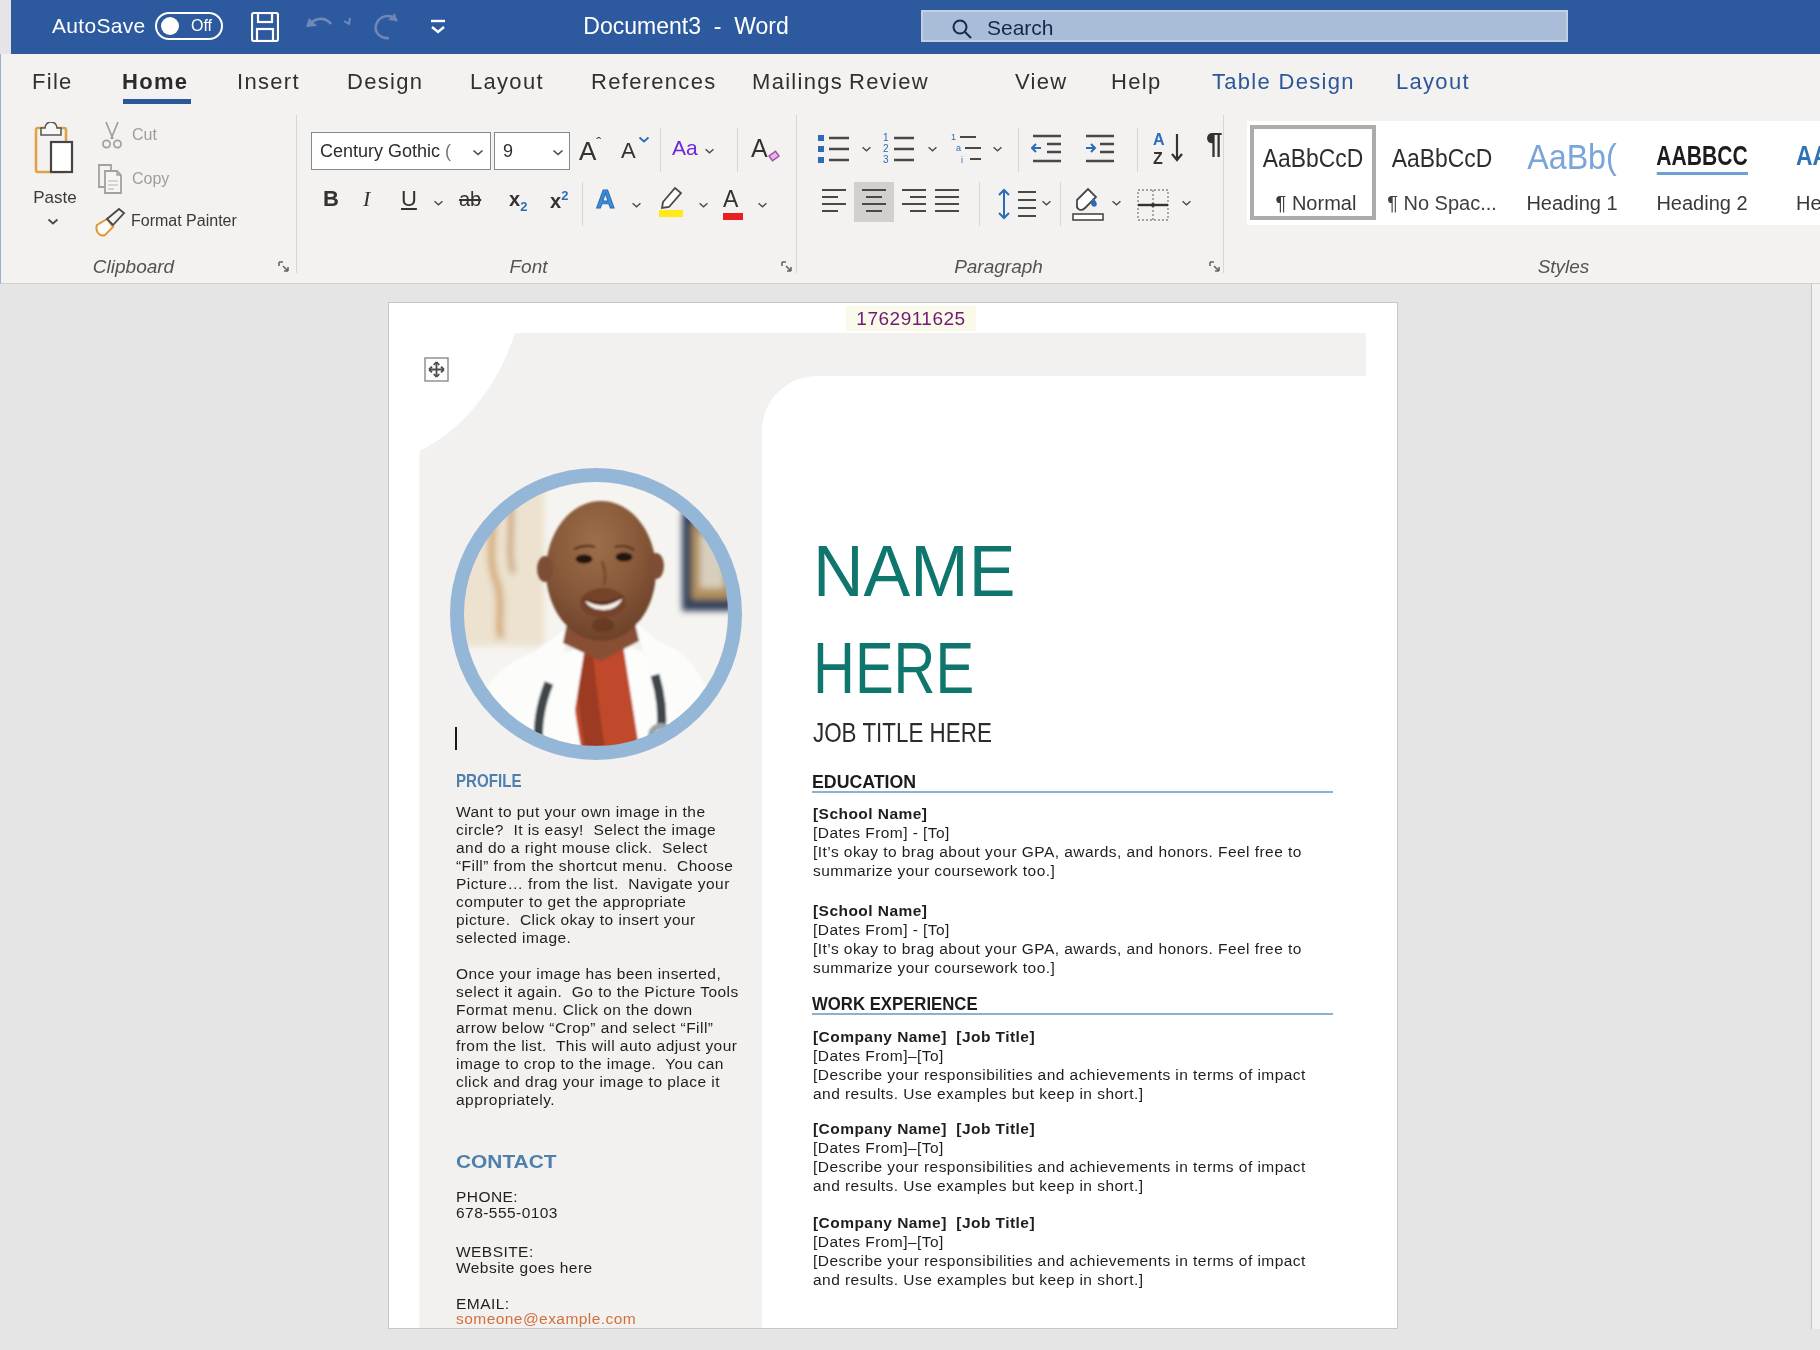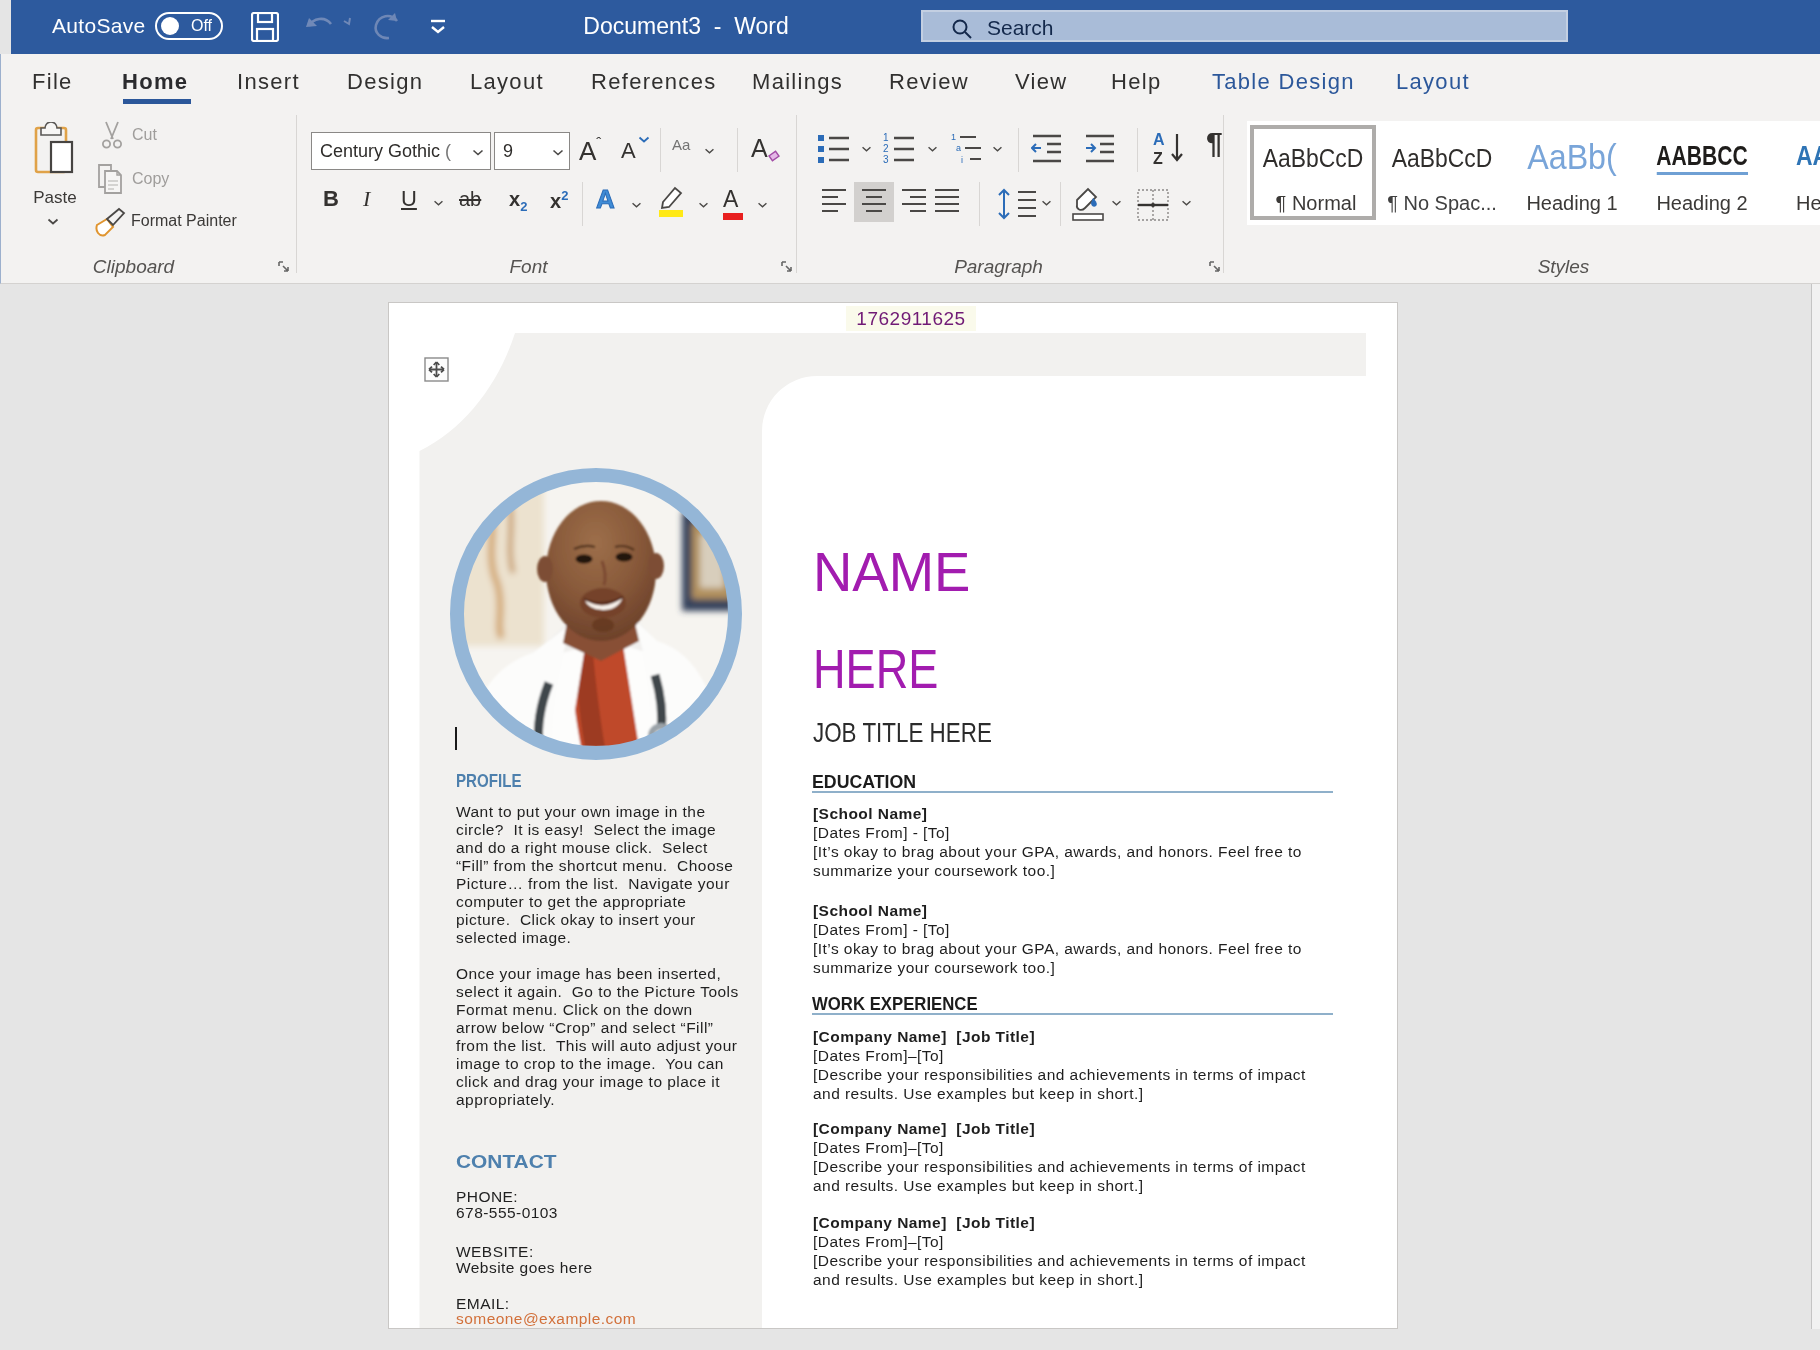--- a/index.html
+++ b/index.html
@@ -88,21 +88,21 @@
   </div>
 
   <div id="tabrow">
     <span class="tab" style="left:31px">File</span>
     <span class="tab" style="left:121px; font-weight:bold; color:#2b2b2e">Home</span>
     <span class="tab" style="left:236px">Insert</span>
     <span class="tab" style="left:346px">Design</span>
     <span class="tab" style="left:469px">Layout</span>
     <span class="tab" style="left:590px">References</span>
     <span class="tab" style="left:751px">Mailings</span>
-    <span class="tab" style="left:888px">Review</span>
+    <span class="tab" style="left:848px">Review</span>
     <span class="tab" style="left:1014px">View</span>
     <span class="tab" style="left:1110px">Help</span>
     <span class="tab blue" style="left:1211px">Table Design</span>
     <span class="tab blue" style="left:1395px">Layout</span>
     <div id="homeunderline"></div>
   </div>
 
   <div id="ribbon">
     <div class="vsep" style="left:295px"></div>
     <div class="vsep" style="left:795px"></div>
@@ -163,21 +163,21 @@
       <svg class="abs" style="left:57px; top:16px" width="12" height="8" viewBox="0 0 12 8">
           <path d="M1.5 1.5 l4.5 4 4.5 -4" fill="none" stroke="#4a4846" stroke-width="1.6"></path>
         </svg>
     </div>
     <div class="abs" style="left:578px; top:24px; font-size:26px; color:#343230">A<span style="font-size:15px; vertical-align:12px">ˆ</span></div>
     <div class="abs" style="left:620px; top:28px; font-size:22px; color:#343230">A</div>
     <svg class="abs" style="left:637px; top:26px" width="12" height="8" viewBox="0 0 12 8">
         <path d="M1.5 1.5 l4.5 4 4.5 -4" fill="none" stroke="#2b6cb8" stroke-width="1.8"></path>
       </svg>
     <div class="vsep" style="left:659px; top:18px; height:44px"></div>
-    <div class="abs" style="left:671px; top:26px; font-size:15px; color:#737373">Aa</div>
+    <div class="abs" style="left:671px; top:26px; font-size:21px; color:#6d28d9">Aa</div>
     <svg class="abs" style="left:703px; top:38px" width="11" height="7" viewBox="0 0 12 8">
         <path d="M1.5 1.5 l4.5 4 4.5 -4" fill="none" stroke="#4a4846" stroke-width="1.6"></path>
       </svg>
     <div class="vsep" style="left:736px; top:18px; height:44px"></div>
     <div class="abs" style="left:750px; top:24px; font-size:25px; color:#343230">A</div>
     <svg class="abs" style="left:766px; top:40px" width="14" height="12" viewBox="0 0 14 12">
         <rect x="3" y="3" width="8" height="6" transform="rotate(-35 7 6)" fill="#e4b7e6" stroke="#a24ca6" stroke-width="1.4"></rect>
       </svg>
 
     <div class="abs" style="left:322px; top:76px; font-size:22px; font-weight:bold; color:#343230">B</div>
@@ -406,21 +406,21 @@
     </div>
     <div class="pgel leftcol" style="left:67px; top:941px; line-height:15.5px">
       WEBSITE:<br>
       Website goes here
     </div>
     <div class="pgel leftcol" style="left:67px; top:992.5px; line-height:15.5px">
       EMAIL:<br>
       <span style="color:#d2703a">someone@example.com</span>
     </div>
 
-    <div class="pgel" style="left:424px; top:220px; font-size:56px; line-height:97px; color:#a21caf; white-space:nowrap">
+    <div class="pgel" style="left:424px; top:220px; font-size:72px; line-height:97px; color:#0f766e; white-space:nowrap">
       <div style="transform:scaleX(0.973); transform-origin:left top">NAME</div>
         <div style="transform:scaleX(0.806); transform-origin:left top">HERE</div>
     </div>
     <div class="pgel" style="left:424px; top:416px; font-size:28px; line-height:28px; color:#2b2b2b; transform:scaleX(0.80); transform-origin:left top; white-space:nowrap">JOB TITLE HERE</div>
 
     <div class="pgel sechead" style="left:423px; top:469px; transform:scaleX(0.985)">EDUCATION</div>
     <div class="pgel rightcol" style="left:424px; top:500.5px">
       <b>[School Name]</b><br>
       [Dates From] - [To]<br>
       [It’s okay to brag about your GPA, awards, and honors. Feel free to<br>

